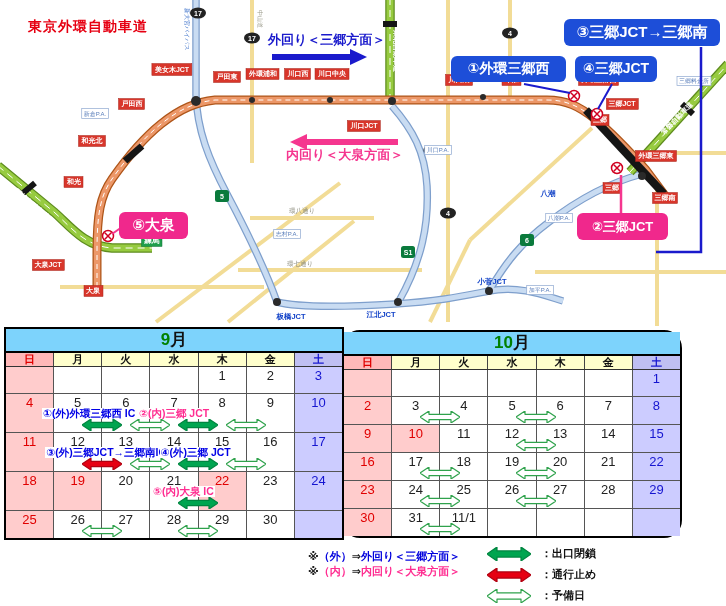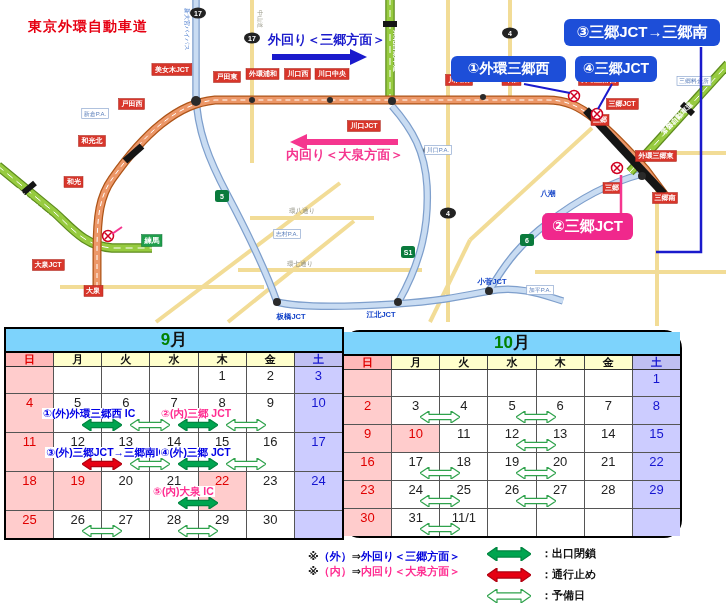--- a/index.html
+++ b/index.html
@@ -263,21 +263,22 @@
     </g>
   </svg>
 
   <div class="map-title">東京外環自動車道</div>
   <div class="dir-blue">外回り＜三郷方面＞</div>
   <div class="dir-pink">内回り＜大泉方面＞</div>
 
   <div class="callout co-blue" style="left:564px;top:19px;width:156px;height:27px;font-size:15px;">③三郷JCT→三郷南</div>
   <div class="callout co-blue" style="left:451px;top:56px;width:115px;height:26px;font-size:14px;">①外環三郷西</div>
   <div class="callout co-blue" style="left:575px;top:56px;width:82px;height:26px;font-size:14px;">④三郷JCT</div>
-  <div class="callout co-pink" style="left:542px;top:213px;width:91px;height:27px;font-size:15px;">②三郷JCT</div>
+  <div class="callout co-pink" style="left:119px;top:212px;width:69px;height:27px;font-size:15px;">⑤大泉</div>
+  <div class="callout co-pink" style="left:577px;top:213px;width:91px;height:27px;font-size:13px;">②三郷JCT</div>
 
   <div class="cal" style="left:4px;top:327px;width:336px;">
     <div class="cal-title">
       <span class="cal-num">9</span><span>月</span>
     </div>
     <div class="cal-head">
         <div class="hcell hsun">日</div>
         <div class="hcell hwk">月</div>
         <div class="hcell hwk">火</div>
         <div class="hcell hwk">水</div>
@@ -297,21 +298,21 @@
         </div>
         <div class="wrow" style="height: 38px;">
           <div class="cell csun">4</div>
           <div class="cell">5</div>
           <div class="cell">6</div>
           <div class="cell">7</div>
           <div class="cell">8</div>
           <div class="cell">9</div>
           <div class="cell csat">10</div>
           <div class="wlabel" style="left: 36px; color: rgb(0, 0, 230);">①(外)外環三郷西 IC</div>
-          <div class="wlabel" style="left: 154px; color: rgb(255, 45, 145);">②(内)三郷 JCT</div>
+          <div class="wlabel" style="left: 132px; color: rgb(255, 45, 145);">②(内)三郷 JCT</div>
           <div class="warrow" style="left: 76px; top: 25px;"><svg width="40" height="12" viewBox="0 0 40 12">
               <polygon points="0,6 9,0 9,3.36 31,3.36 31,0 40,6 31,12 31,8.64 9,8.64 9,12" fill="#00A550" stroke="#008540" stroke-width="1.2" stroke-linejoin="round"></polygon>
             </svg></div>
           <div class="warrow" style="left: 124px; top: 25px;"><svg width="40" height="12" viewBox="0 0 40 12">
               <polygon points="0,6 9,0 9,3.36 31,3.36 31,0 40,6 31,12 31,8.64 9,8.64 9,12" fill="#ffffff" stroke="#2FA24C" stroke-width="1.2" stroke-linejoin="round"></polygon>
             </svg></div>
           <div class="warrow" style="left: 172px; top: 25px;"><svg width="40" height="12" viewBox="0 0 40 12">
               <polygon points="0,6 9,0 9,3.36 31,3.36 31,0 40,6 31,12 31,8.64 9,8.64 9,12" fill="#00A550" stroke="#008540" stroke-width="1.2" stroke-linejoin="round"></polygon>
             </svg></div>
           <div class="warrow" style="left: 220px; top: 25px;"><svg width="40" height="12" viewBox="0 0 40 12">

